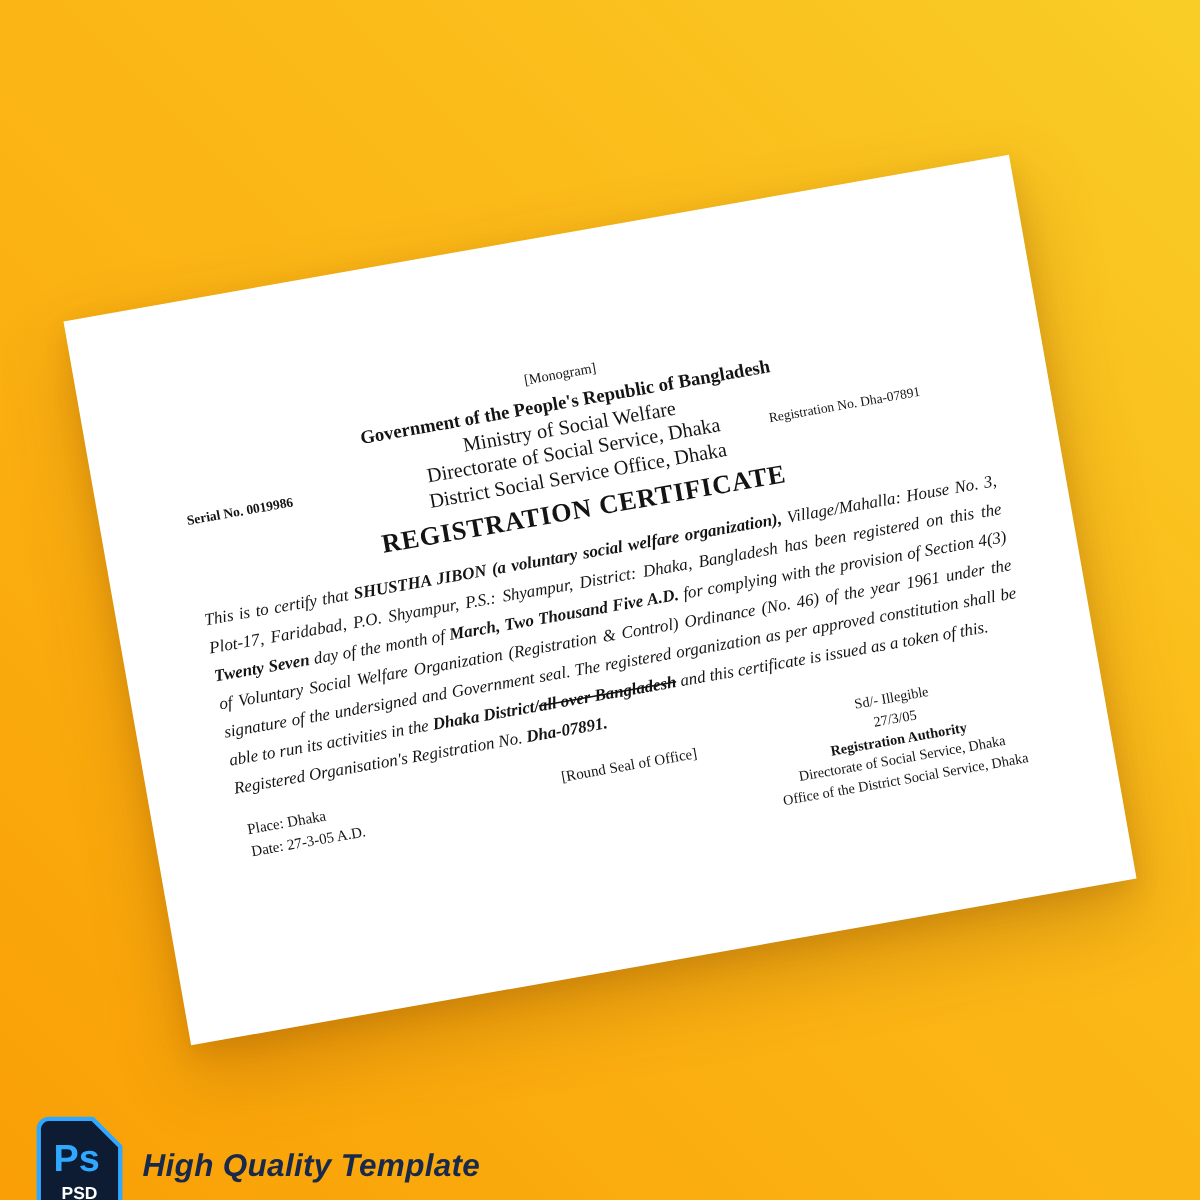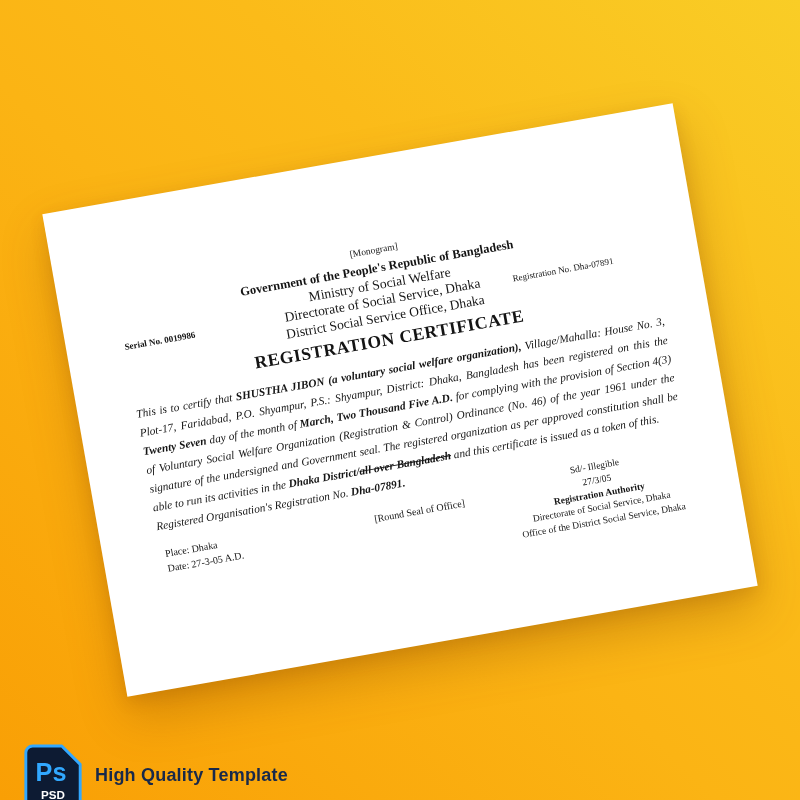--- a/index.html
+++ b/index.html
@@ -26,21 +26,21 @@
   }
   .reg-line{text-align:left;}
   .round-seal{position:absolute;left:230px;top:352px;width:180px;text-align:center;font-size:10px;}
   .place-date{position:absolute;left:62px;top:348px;font-size:10px;line-height:1.5;}
   .sign-block{position:absolute;left:368px;top:338px;width:264px;text-align:center;font-size:9.5px;line-height:1.45;}
   .sign-auth{font-weight:bold;}
   .brand{position:absolute;left:23px;top:744px;display:flex;align-items:flex-start;}
   .psd-icon{width:60px;height:66px;display:block;}
   .brand-text{
     margin:20px 0 0 12px;font-family:"Liberation Sans",sans-serif;
-    font-weight:800;font-size:18px;line-height:1.3;color:#18294b;letter-spacing:.2px;
+    font-weight:800;font-size:21px;line-height:1.3;color:#18294b;letter-spacing:.2px;font-style:italic;
   }
 </style>
 </head>
 <body>
 
 <div class="stage">
 
   <div class="paper">
 
     <div class="header">

